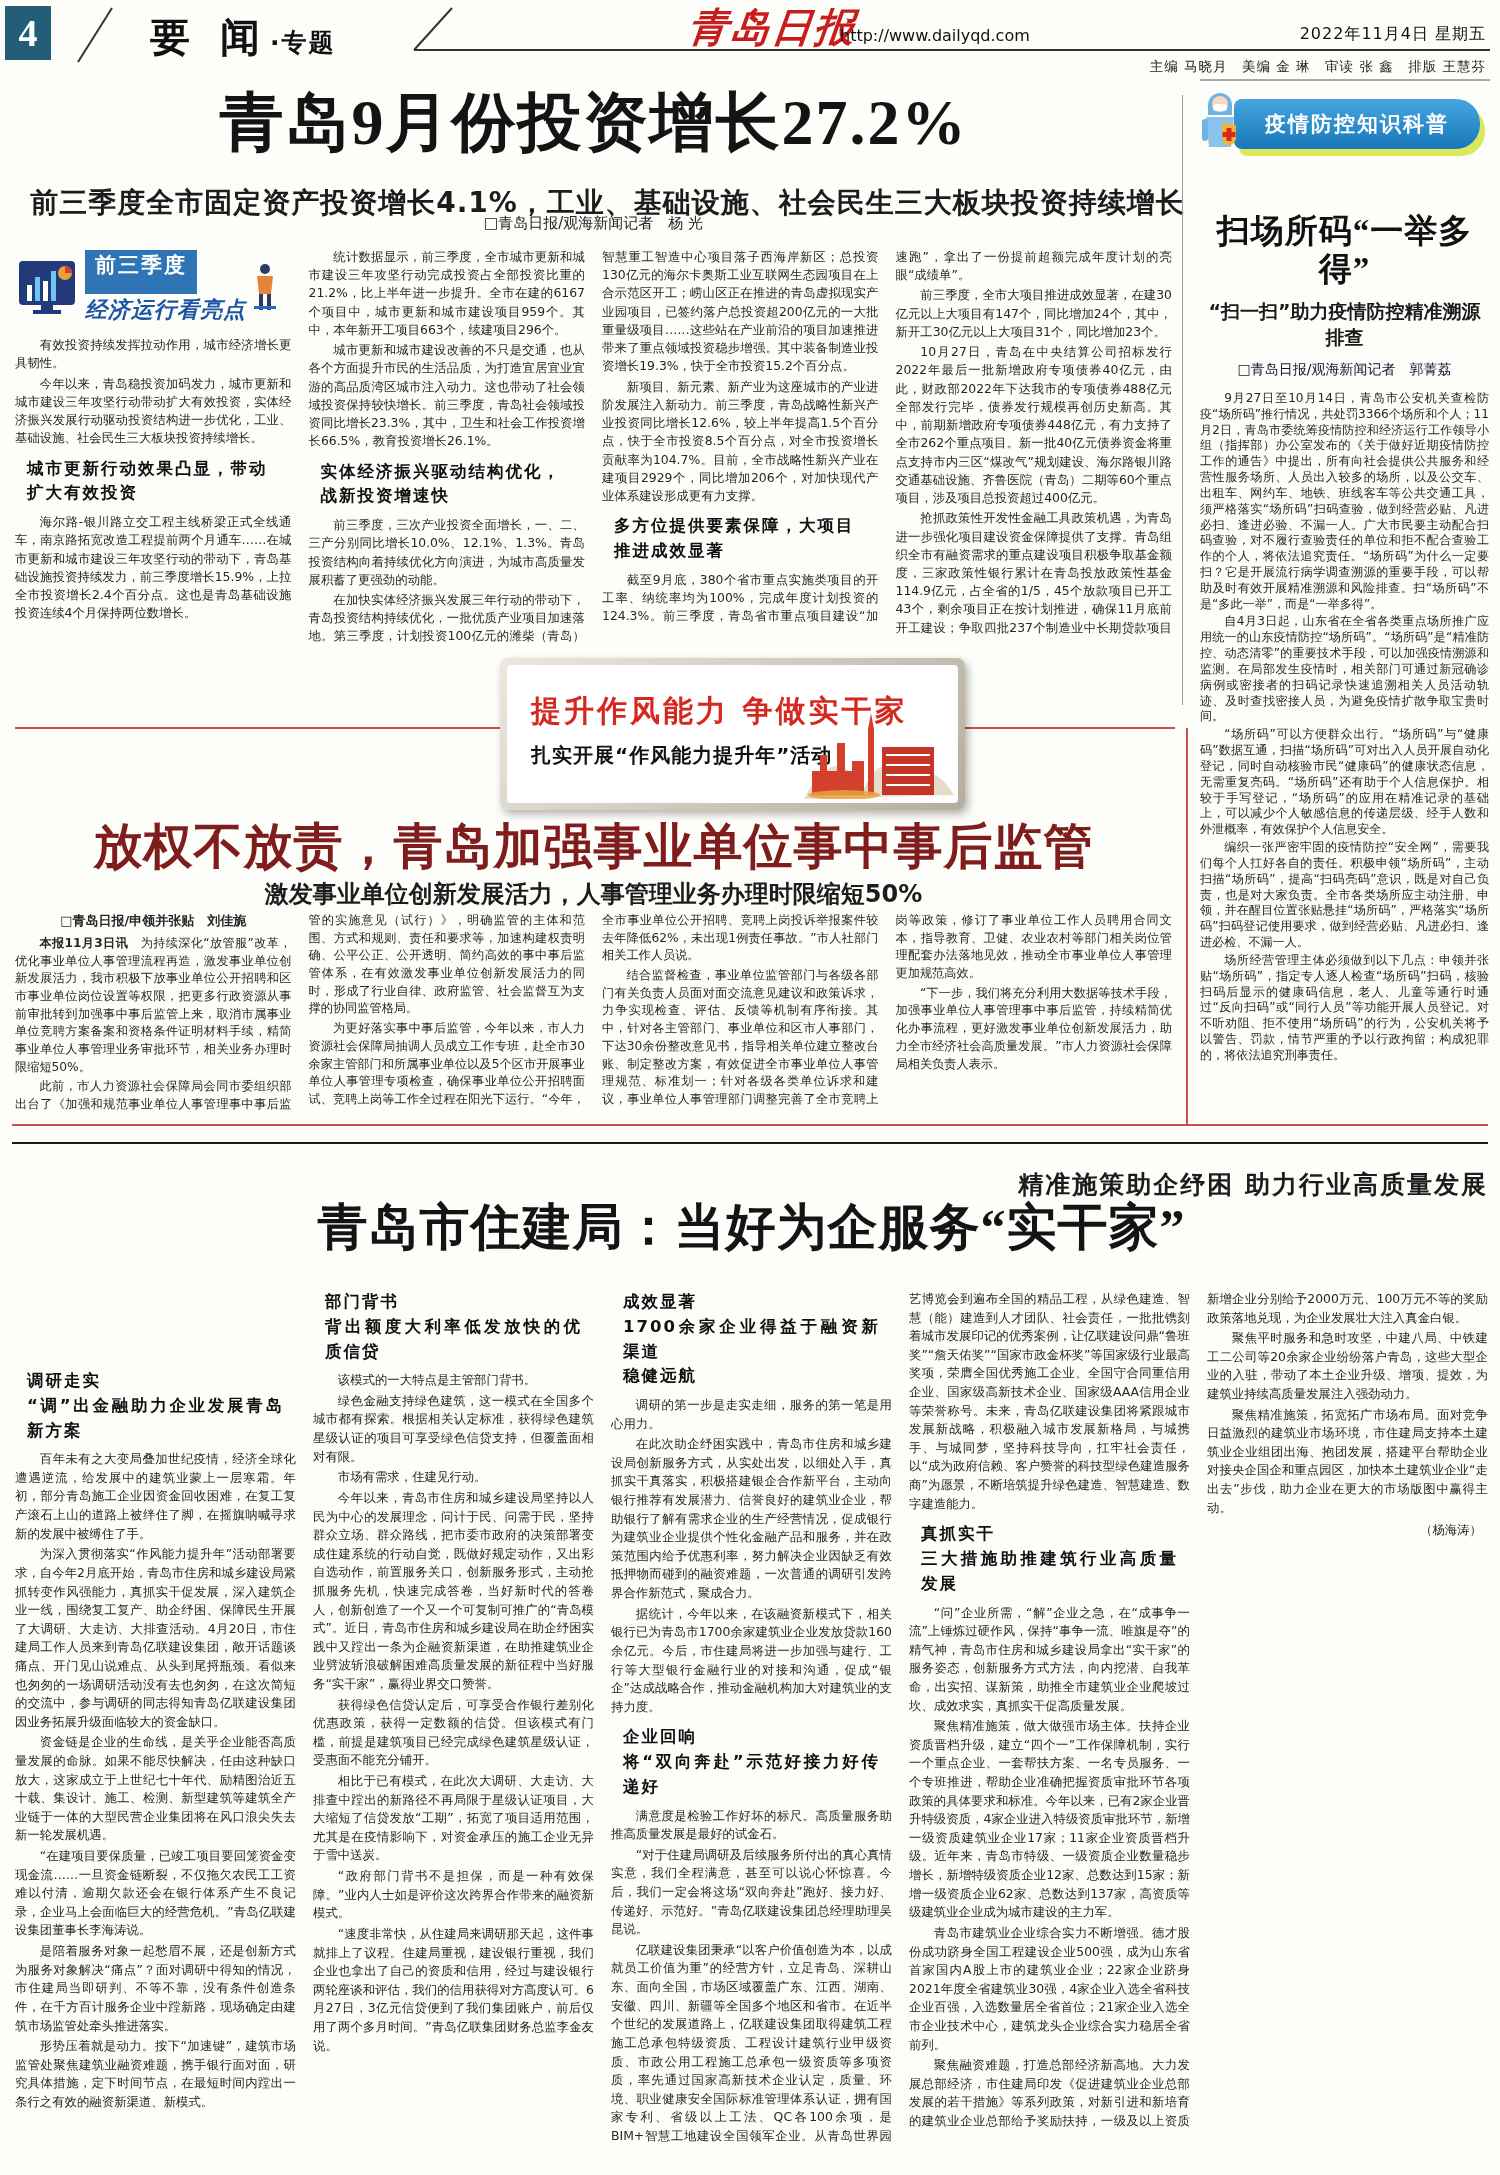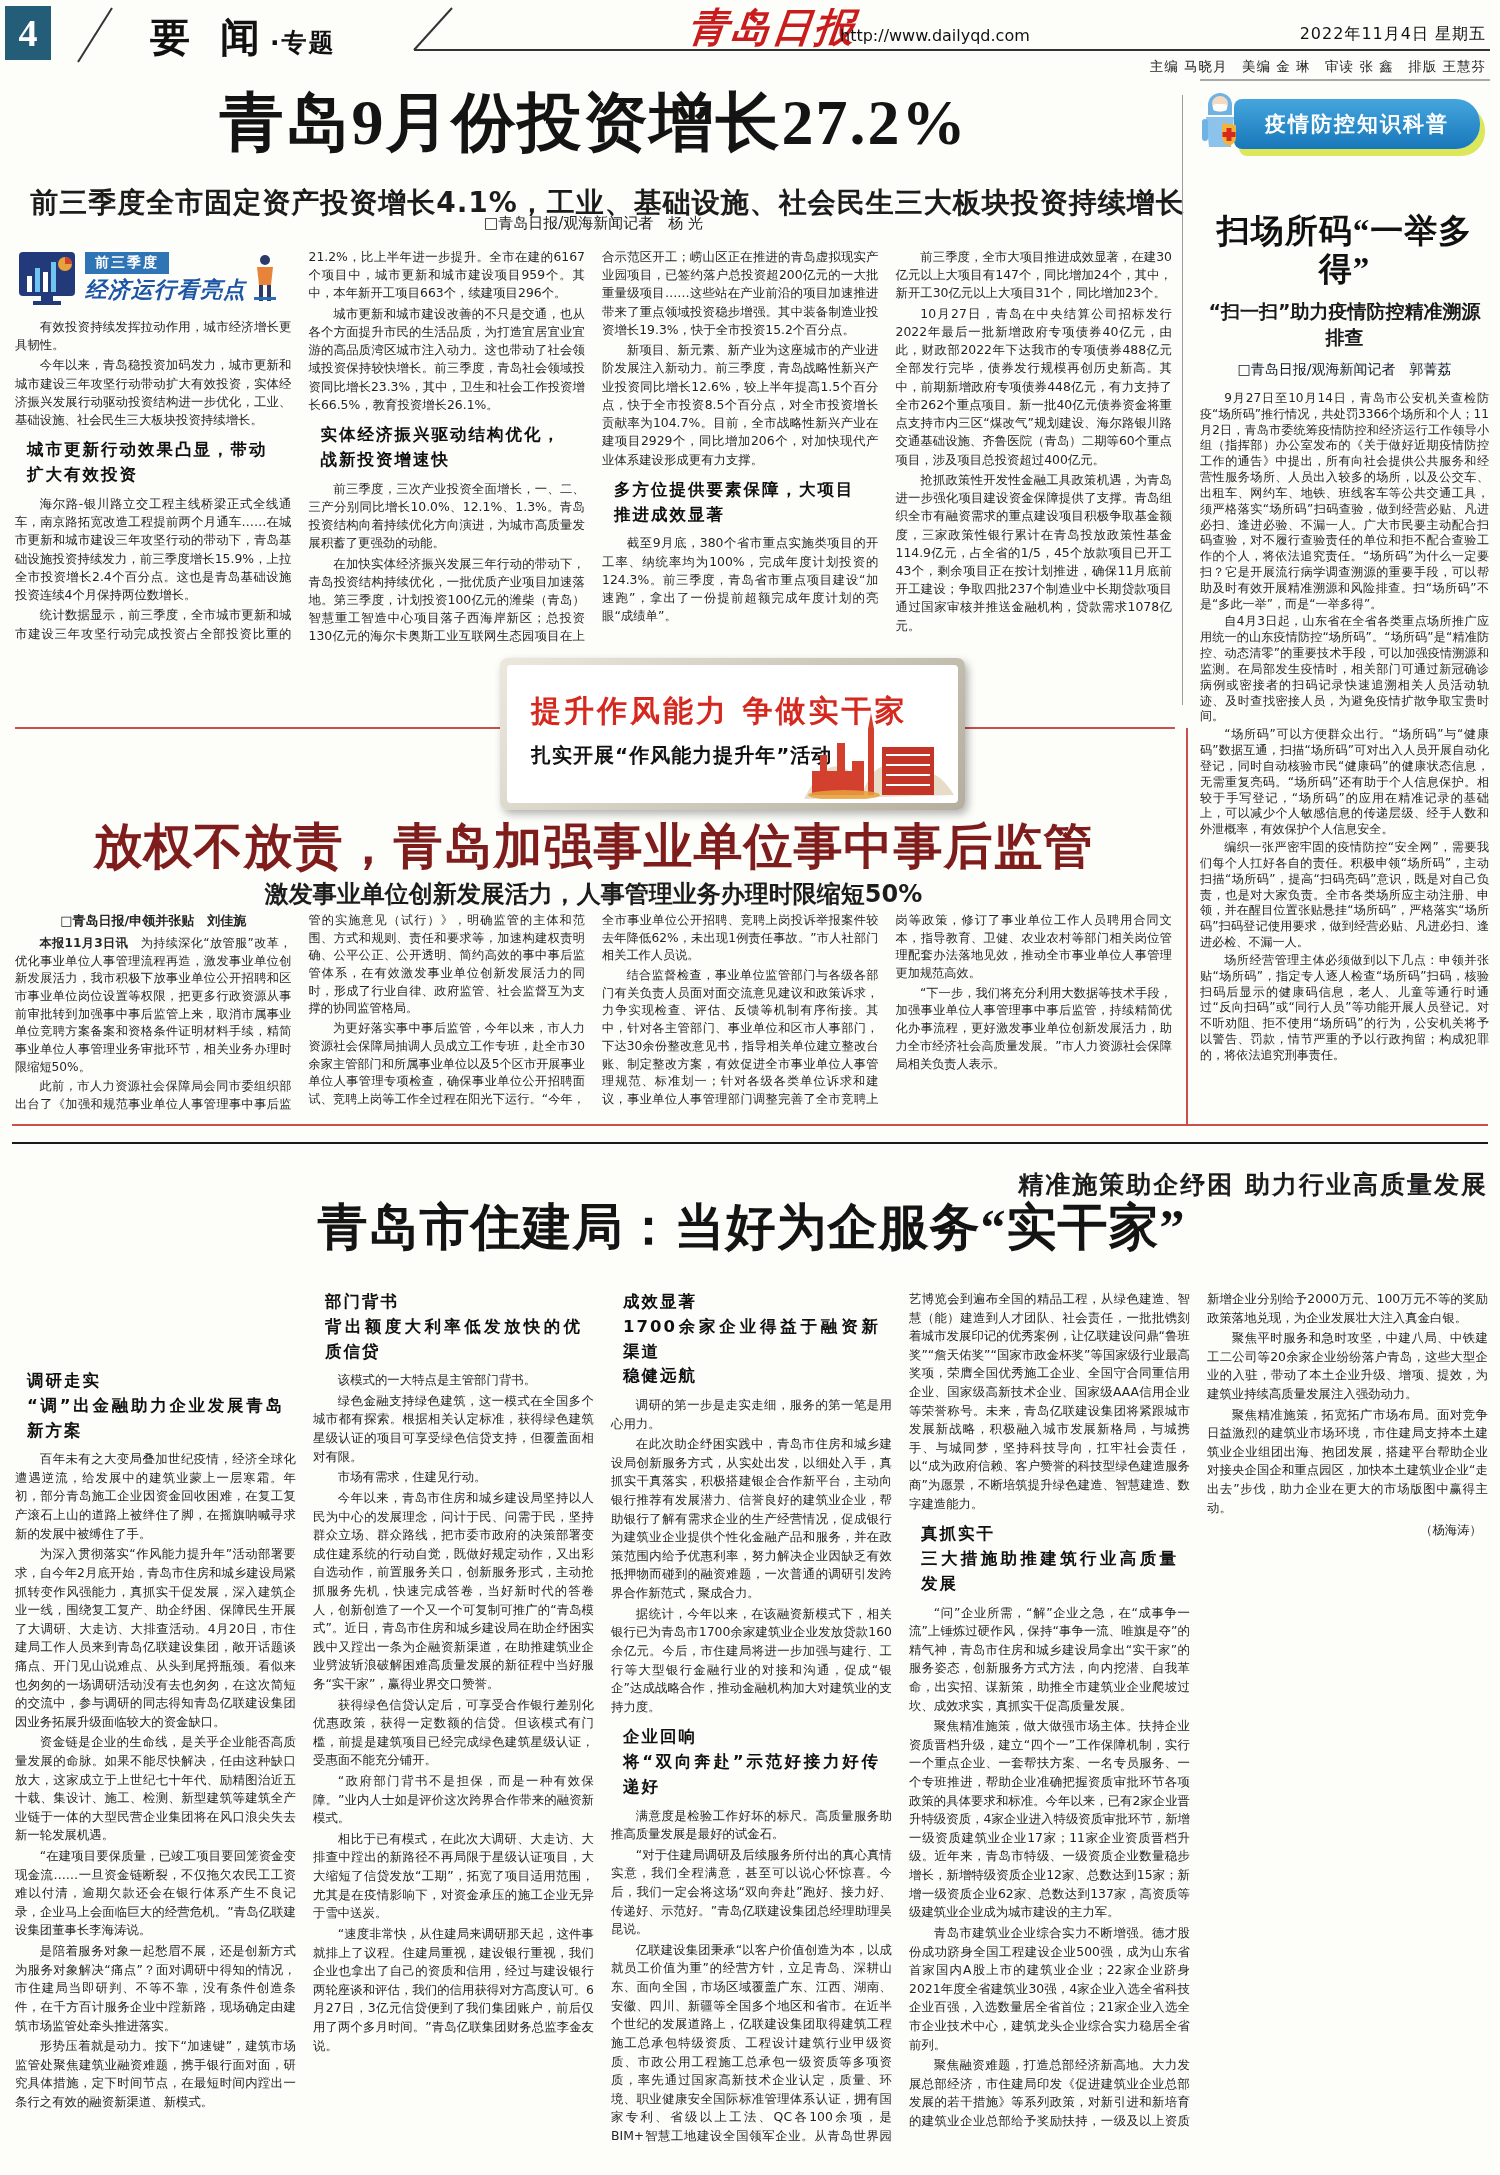--- a/index.html
+++ b/index.html
@@ -30,22 +30,22 @@
            font-size:12.4px;line-height:1.47;}
   .colsub{font-weight:700;font-size:16.5px;line-height:1.5;letter-spacing:2px;color:#101010;
           margin:9px 12px 7px;break-inside:avoid;}
   .flow-byline{margin:0 0 4px;text-align:center;font-size:13px;font-weight:600;text-indent:0;}
   .lead-tag{font-weight:700;}
   .gap{width:100%;}
   .sig{text-align:right;padding-right:6px;margin:4px 0 0;}
   
   .feature-badge{break-inside:avoid;display:flex;align-items:center;gap:6px;margin:2px 0 10px;}
   .fb-art{flex:0 0 64px;}
-  .fb-ribbon{display:inline-block;background:#2f74b5;color:#fff;font-weight:700;font-size:14px;
-             padding:0 10px 1px;letter-spacing:2px;}
+  .fb-ribbon{display:inline-block;background:#2f74b5;color:#fff;font-weight:700;font-size:21px;
+             padding:0 10px 13px;letter-spacing:2px;}
   .fb-main{color:#1d55a5;font-weight:900;font-style:italic;font-size:22px;letter-spacing:1px;white-space:nowrap;}
   
   .sidebar{position:absolute;left:1200px;top:95px;width:289px;height:1022px;}
   .epi-badge{position:relative;margin:4px 0 64px 34px;width:246px;height:50px;
              background:linear-gradient(180deg,#45a6de,#1777ba);border-radius:8px 24px 24px 8px;
              display:flex;align-items:center;justify-content:center;color:#fff;font-weight:700;
              font-size:21px;letter-spacing:2px;box-shadow:5px 7px 0 #dde75b;}
   .mascot{position:absolute;left:-36px;top:-10px;}
   .sb-head{margin:0;text-align:center;font:900 33px/1.15 "Liberation Serif","DejaVu Serif",serif;
            color:#111;letter-spacing:1px;}
@@ -240,22 +240,22 @@
       <p class="para">形势压着就是动力。按下“加速键”，建筑市场监管处聚焦建筑业融资难题，携手银行面对面，研究具体措施，定下时间节点，在最短时间内蹚出一条行之有效的融资新渠道、新模式。</p>
       <div class="colsub">
         <div>部门背书</div>
         <div>背出额度大利率低发放快的优质信贷</div>
       </div>
       <p class="para">该模式的一大特点是主管部门背书。</p>
       <p class="para">绿色金融支持绿色建筑，这一模式在全国多个城市都有探索。根据相关认定标准，获得绿色建筑星级认证的项目可享受绿色信贷支持，但覆盖面相对有限。</p>
       <p class="para">市场有需求，住建见行动。</p>
       <p class="para">今年以来，青岛市住房和城乡建设局坚持以人民为中心的发展理念，问计于民、问需于民，坚持群众立场、群众路线，把市委市政府的决策部署变成住建系统的行动自觉，既做好规定动作，又出彩自选动作，前置服务关口，创新服务形式，主动抢抓服务先机，快速完成答卷，当好新时代的答卷人，创新创造了一个又一个可复制可推广的“青岛模式”。近日，青岛市住房和城乡建设局在助企纾困实践中又蹚出一条为企融资新渠道，在助推建筑业企业劈波斩浪破解困难高质量发展的新征程中当好服务“实干家”，赢得业界交口赞誉。</p>
       <p class="para">获得绿色信贷认定后，可享受合作银行差别化优惠政策，获得一定数额的信贷。但该模式有门槛，前提是建筑项目已经完成绿色建筑星级认证，受惠面不能充分铺开。</p>
+      <p class="para">相比于已有模式，在此次大调研、大走访、大排查中蹚出的新路径不再局限于星级认证项目，大大缩短了信贷发放“工期”，拓宽了项目适用范围，尤其是在疫情影响下，对资金承压的施工企业无异于雪中送炭。</p>
       <p class="para">“政府部门背书不是担保，而是一种有效保障。”业内人士如是评价这次跨界合作带来的融资新模式。</p>
-      <p class="para">相比于已有模式，在此次大调研、大走访、大排查中蹚出的新路径不再局限于星级认证项目，大大缩短了信贷发放“工期”，拓宽了项目适用范围，尤其是在疫情影响下，对资金承压的施工企业无异于雪中送炭。</p>
       <p class="para">“速度非常快，从住建局来调研那天起，这件事就排上了议程。住建局重视，建设银行重视，我们企业也拿出了自己的资质和信用，经过与建设银行两轮座谈和评估，我们的信用获得对方高度认可。6月27日，3亿元信贷便到了我们集团账户，前后仅用了两个多月时间。”青岛亿联集团财务总监李金友说。</p>
       <div class="colsub">
         <div>成效显著</div>
         <div>1700余家企业得益于融资新渠道</div>
         <div>稳健远航</div>
       </div>
       <p class="para">调研的第一步是走实走细，服务的第一笔是用心用力。</p>
       <p class="para">在此次助企纾困实践中，青岛市住房和城乡建设局创新服务方式，从实处出发，以细处入手，真抓实干真落实，积极搭建银企合作新平台，主动向银行推荐有发展潜力、信誉良好的建筑业企业，帮助银行了解有需求企业的生产经营情况，促成银行为建筑业企业提供个性化金融产品和服务，并在政策范围内给予优惠利率，努力解决企业因缺乏有效抵押物而碰到的融资难题，一次普通的调研引发跨界合作新范式，聚成合力。</p>
       <p class="para">据统计，今年以来，在该融资新模式下，相关银行已为青岛市1700余家建筑业企业发放贷款160余亿元。今后，市住建局将进一步加强与建行、工行等大型银行金融行业的对接和沟通，促成“银企”达成战略合作，推动金融机构加大对建筑业的支持力度。</p>
       <div class="colsub">

